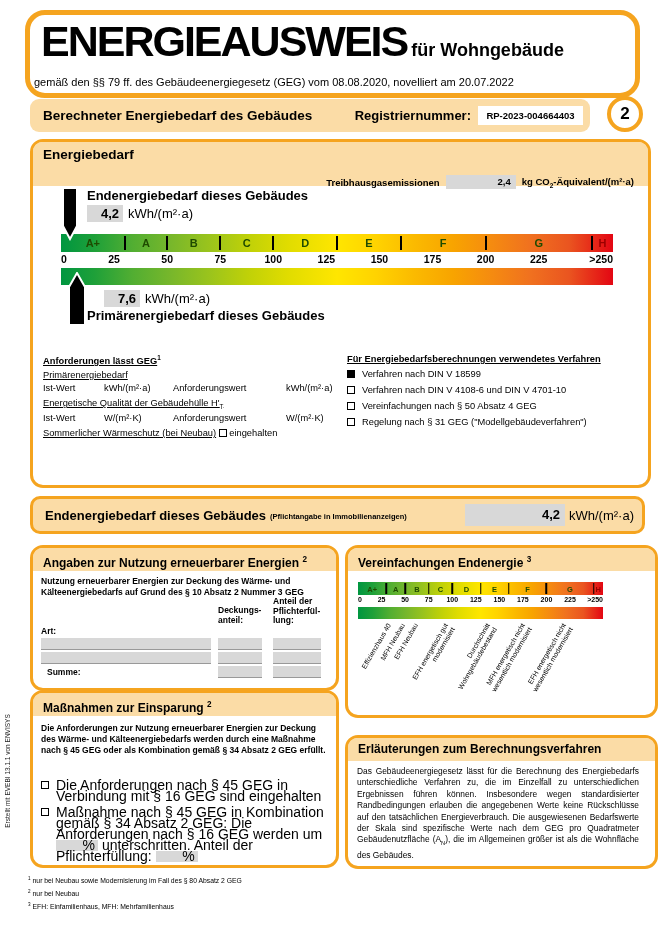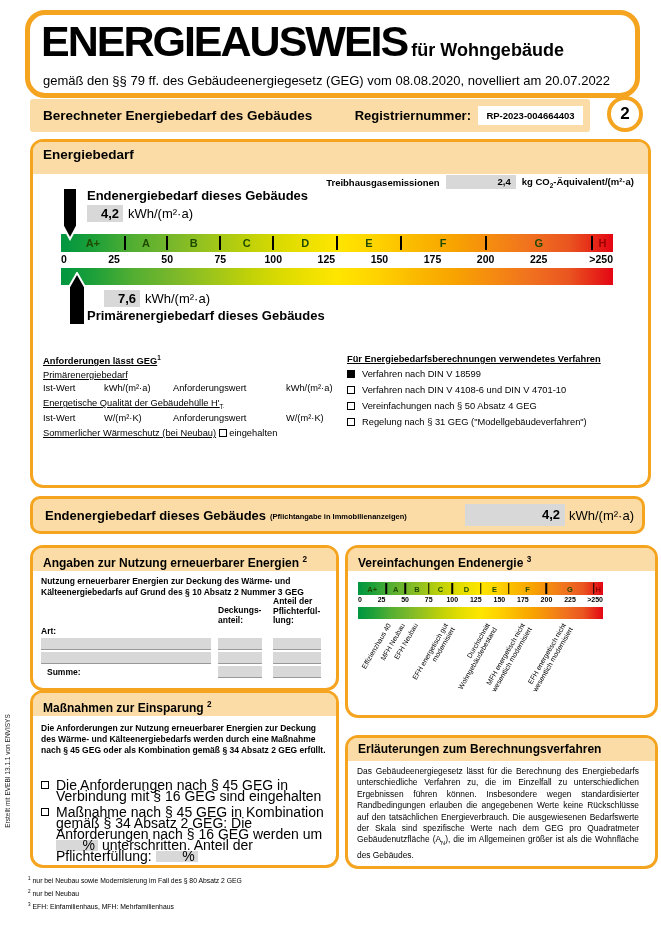--- a/index.html
+++ b/index.html
@@ -13,35 +13,35 @@
   
   .vnote{position:absolute;left:-66px;top:766px;width:150px;height:10px;font-size:6.5px;
          color:#222;transform:rotate(-90deg);text-align:center;}
 
   
   .header-box{position:absolute;left:25px;top:10px;width:605px;height:78px;
               border:5px solid var(--accent,#F5A41F);border-radius:20px;background:#fff;}
   .title-row{position:absolute;left:11px;top:2px;white-space:nowrap;}
   .main-title{font-size:43px;font-weight:bold;letter-spacing:-2px;}
   .title-suffix{font-size:18px;font-weight:bold;margin-left:4px;}
-  .subtitle{position:absolute;left:13px;bottom:5px;font-size:13px;}
+  .subtitle{position:absolute;left:4px;bottom:5px;font-size:11px;}
 
   
   .banner{position:absolute;left:30px;top:99px;width:560px;height:33px;background:var(--panel,#FBDCA6);
-          border-radius:3px;display:flex;align-items:center;}
+          border-radius:9px;display:flex;align-items:center;}
   .banner-title{font-size:13.5px;font-weight:bold;padding-left:13px;}
   .reg-label{font-size:13px;font-weight:bold;margin-left:auto;}
   .reg-value{font-size:9.5px;font-weight:bold;background:#fff;width:105px;height:19px;line-height:19px;
              text-align:center;margin-left:7px;margin-right:7px;}
   .page-circle{position:absolute;left:607px;top:96px;width:28px;height:28px;border:4px solid var(--accent,#F5A41F);
                border-radius:50%;background:#fff;text-align:center;line-height:28px;font-size:17px;font-weight:bold;}
 
   
   .box{position:absolute;background:#fff;border:3.5px solid var(--accent,#F5A41F);border-radius:13px;}
-  .box-header{position:absolute;left:0;right:0;top:0;height:32px;background:var(--panel,#FBDCA6);
+  .box-header{position:absolute;left:0;right:0;top:0;height:44px;background:var(--panel,#FBDCA6);
               border-radius:9px 9px 0 0;font-weight:bold;font-size:13.5px;line-height:26px;padding-left:10px;box-sizing:border-box;}
   .box-header.sm{font-size:12px;height:23px;line-height:23px;}
 
   
   .eb-box{left:30px;top:139px;width:615px;height:343px;}
   .ghg-line{position:absolute;top:33px;right:14px;display:flex;align-items:center;gap:6px;font-size:9.5px;font-weight:bold;}
   .valbox{background:var(--gray,#D8D8D8);text-align:right;box-sizing:border-box;}
   .ghg-val{width:70px;height:14px;line-height:14px;padding-right:5px;}
   .end-label{position:absolute;left:54px;top:46px;font-size:13px;font-weight:bold;}
   .val-row{position:absolute;display:flex;align-items:center;gap:5px;font-size:13px;}

